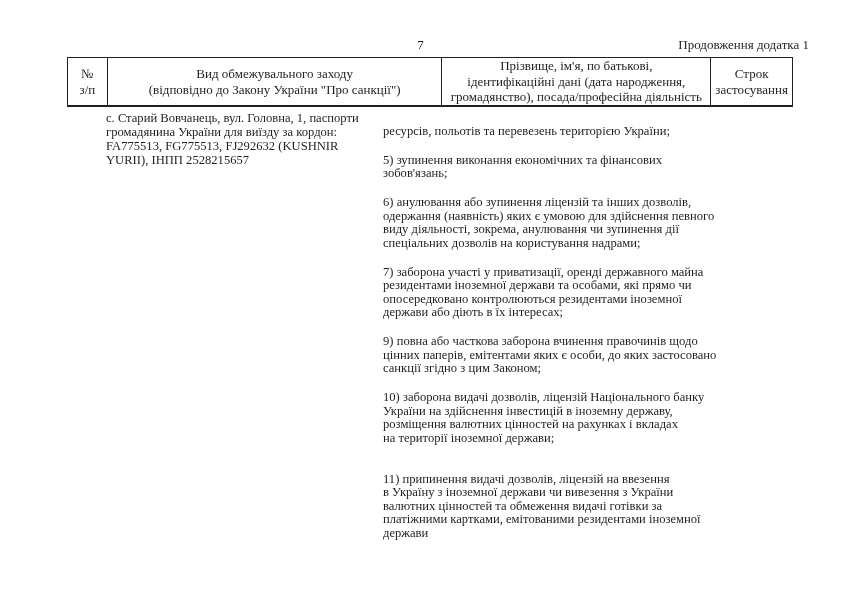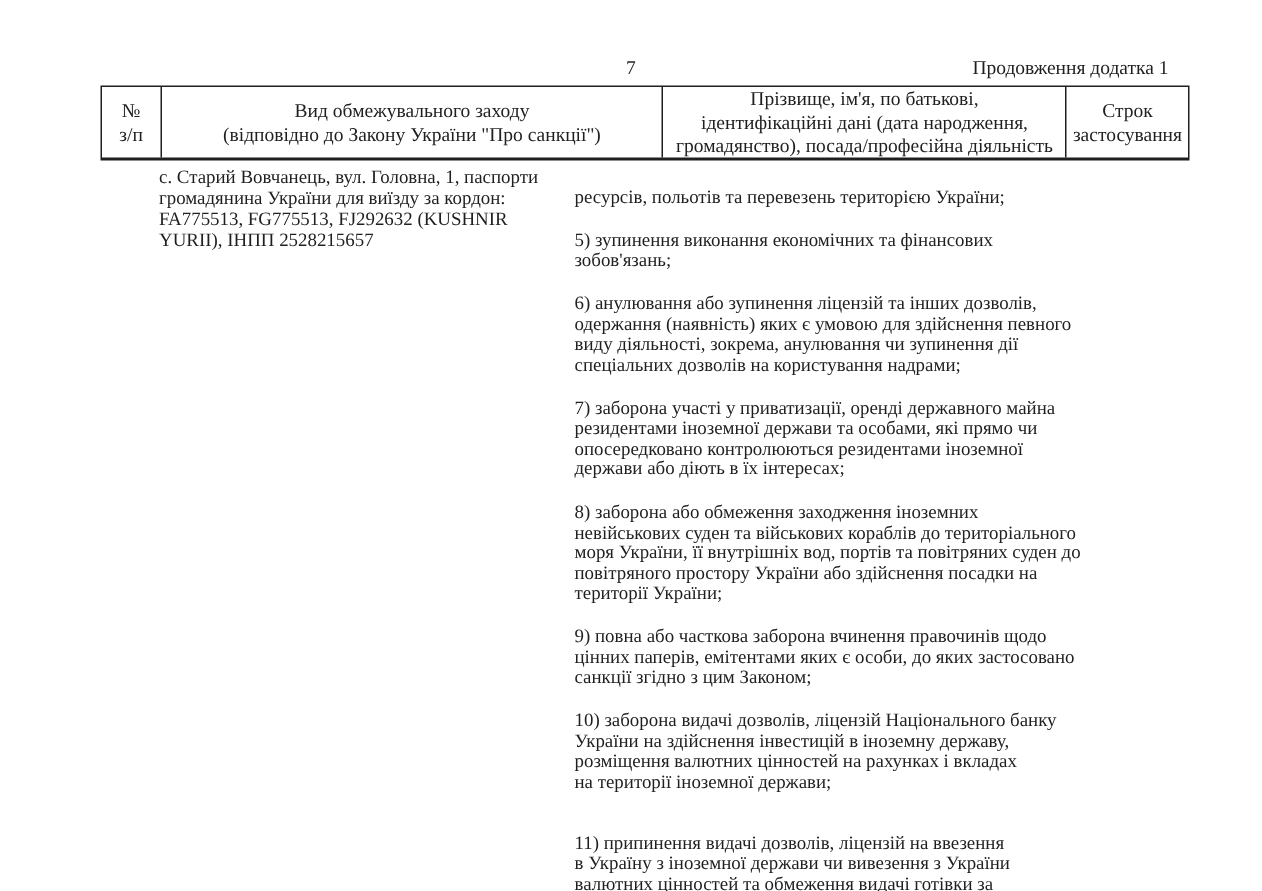--- a/index.html
+++ b/index.html
@@ -15,21 +15,21 @@
   .page-number {
     position: absolute;
     top: 37px; left: 0;
     width: 100%;
     text-align: center;
     font-size: 13px;
     line-height: 15px;
   }
   .continuation {
     position: absolute;
-    top: 37px; right: 62px;
+    top: 37px; right: 32px;
     font-size: 13px;
     line-height: 15px;
     white-space: nowrap;
   }
   .thead {
     position: absolute;
     left: 67px; top: 57px;
     width: 726px; height: 50px;
     box-sizing: border-box;
     border: 1.5px solid #1f1f1f;
@@ -95,25 +95,20 @@
     <p class="measure">5) зупинення виконання економічних та фінансових
 зобов'язань;</p>
     <p class="measure">6) анулювання або зупинення ліцензій та інших дозволів,
 одержання (наявність) яких є умовою для здійснення певного
 виду діяльності, зокрема, анулювання чи зупинення дії
 спеціальних дозволів на користування надрами;</p>
     <p class="measure">7) заборона участі у приватизації, оренді державного майна
 резидентами іноземної держави та особами, які прямо чи
 опосередковано контролюються резидентами іноземної
 держави або діють в їх інтересах;</p>
-    <p class="measure">8) заборона або обмеження заходження іноземних
-невійськових суден та військових кораблів до територіального
-моря України, її внутрішніх вод, портів та повітряних суден до
-повітряного простору України або здійснення посадки на
-території України;</p>
     <p class="measure">9) повна або часткова заборона вчинення правочинів щодо
 цінних паперів, емітентами яких є особи, до яких застосовано
 санкції згідно з цим Законом;</p>
     <p class="measure">10) заборона видачі дозволів, ліцензій Національного банку
 України на здійснення інвестицій в іноземну державу,
 розміщення валютних цінностей на рахунках і вкладах
 на території іноземної держави;</p>
     <p class="measure spaced">11) припинення видачі дозволів, ліцензій на ввезення
 в Україну з іноземної держави чи вивезення з України
 валютних цінностей та обмеження видачі готівки за

